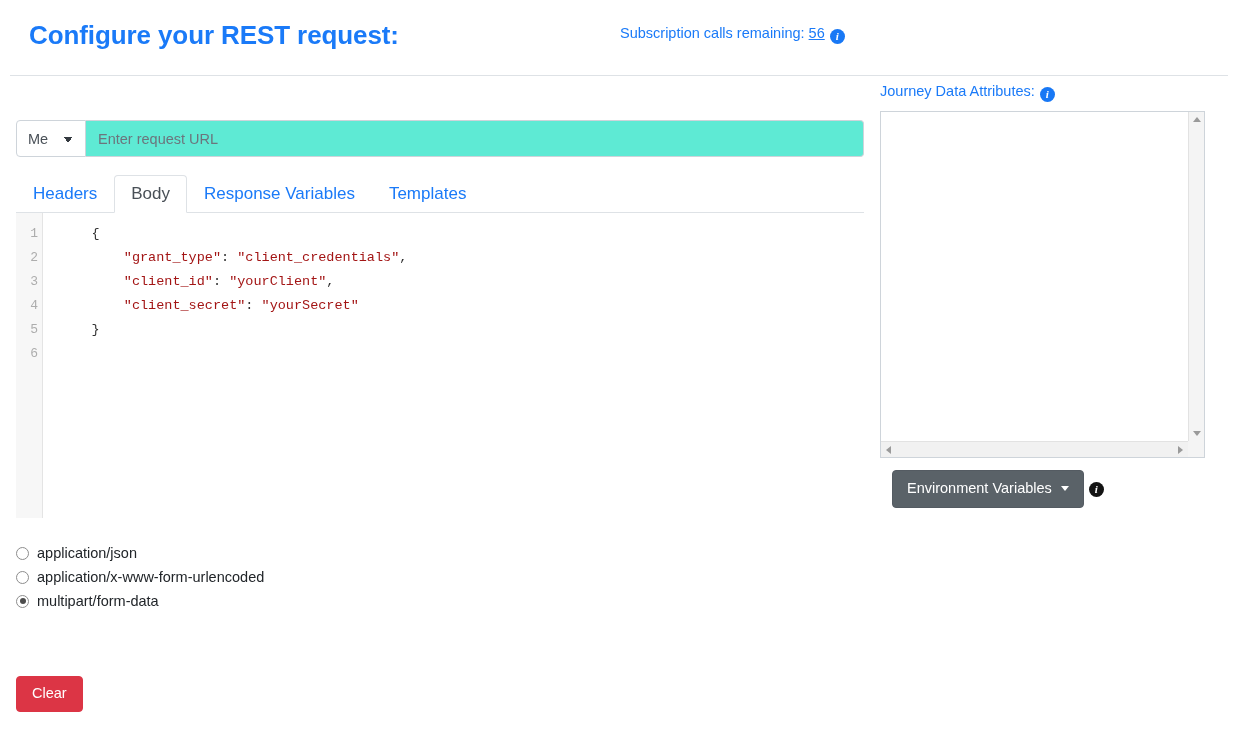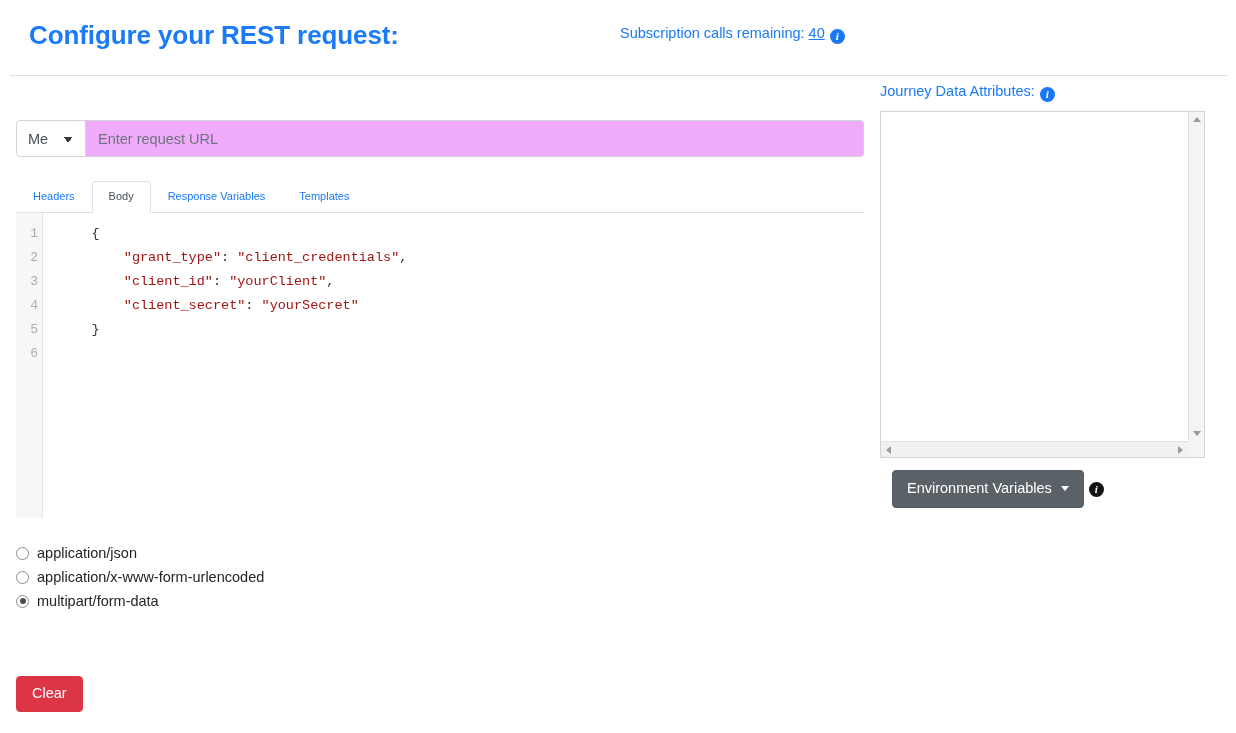--- a/index.html
+++ b/index.html
@@ -70,37 +70,37 @@
       linear-gradient(135deg, #343a40 50%, transparent 50%);
     background-position: calc(100% - 17px) 16px, calc(100% - 12px) 16px;
     background-size: 5px 5px, 5px 5px;
     background-repeat: no-repeat;
     cursor: pointer;
     outline: none;
   }
   .url-input {
     flex: 1; height: 37px;
     border: 1px solid #ced4da; border-left: none; border-radius: 0 4px 4px 0;
-    background: #f0abfc;
+    background: #5eead4;
     font-family: "Liberation Sans", sans-serif;
     font-size: 14.5px; color: #495057;
     padding: 0 12px;
     outline: none;
   }
   .url-input::placeholder { color: #6c757d; opacity: 1; }
 
   
   .tabs {
     position: absolute; left: 16px; top: 178px;
     width: 848px; height: 35px;
     display: flex; align-items: flex-end;
     border-bottom: 1px solid #dee2e6;
   }
   .tab {
-    font-size: 11px; line-height: 1;
+    font-size: 17px; line-height: 1;
     padding: 9px 16px 10px 16px;
     color: #1a7af8;
     border: 1px solid transparent;
     border-radius: 4px 4px 0 0;
     cursor: pointer;
     margin-bottom: -1px;
     background: transparent;
     white-space: nowrap;
   }
   .tab.active {
@@ -247,21 +247,21 @@
 </style>
 </head>
 <body>
 
 <div class="page">
 
   <div class="header-row">
     <div class="page-title">Configure your REST request:</div>
     <div class="subscription">
       <span>Subscription calls remaining:</span>
-      <a class="count" href="#">40</a><span class="info-icon">i</span>
+      <a class="count" href="#">56</a><span class="info-icon">i</span>
     </div>
     <div class="hr-top"></div>
   </div>
 
   <div class="left-col">
 
     <div class="url-row">
       <select class="method-select">
         <option>Me</option>
       </select>

